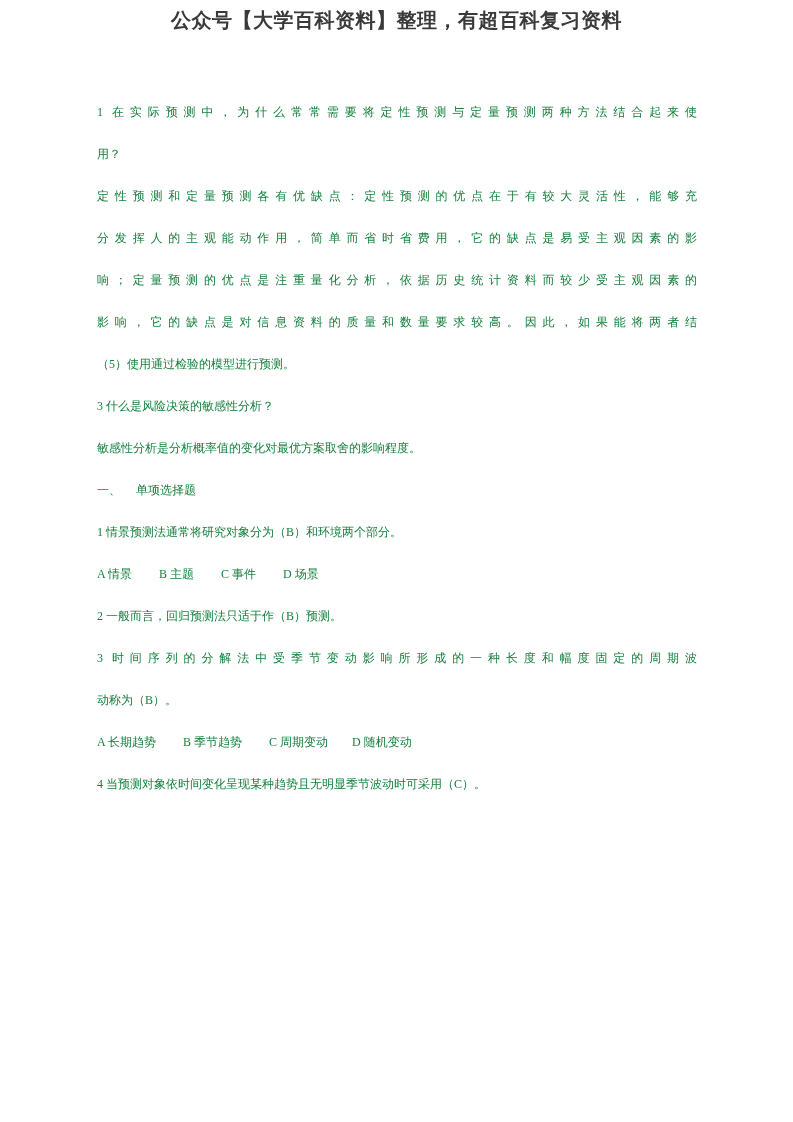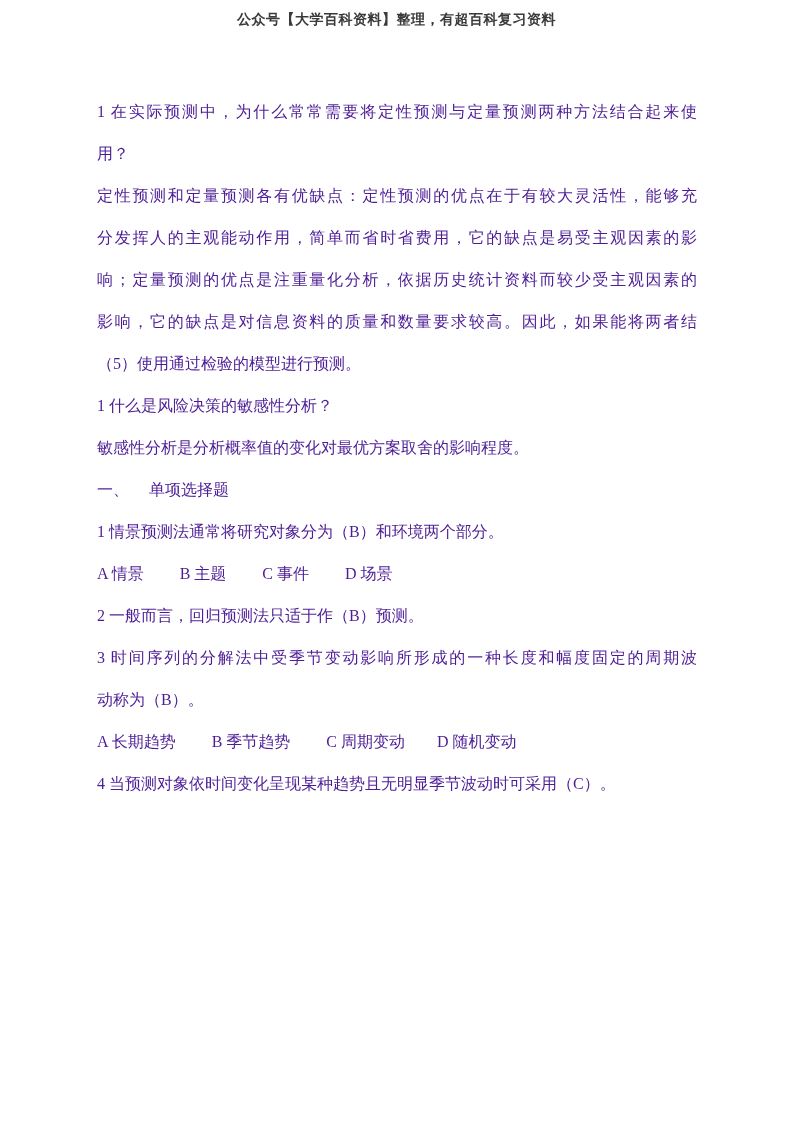--- a/index.html
+++ b/index.html
@@ -12,37 +12,37 @@
     width: 793px;
     height: 1122px;
     background: #ffffff;
     overflow: hidden;
     font-family: "Liberation Serif", "DejaVu Serif", serif;
     color: #333333;
   }
   .doc-header {
     padding-top: 10px;
     text-align: center;
-    font-size: 14px;
+    font-size: 20px;
     line-height: 20px;
     font-weight: bold;
     color: #3a3a3a;
     letter-spacing: 0.5px;
   }
   .doc-body {
     margin: 61px auto 0 97px;
     width: 600px;
   }
   .line {
     height: 42px;
     line-height: 42px;
-    font-size: 16px;
+    font-size: 12px;
     white-space: pre-wrap;
     text-align: left;
-    color: #4c1d95;
+    color: #15803d;
   }
   .line.fill {
     white-space: normal;
     text-align: justify;
     text-align-last: justify;
   }
 </style>
 </head>
 <body>
 
@@ -51,21 +51,21 @@
   <div class="doc-header">公众号【大学百科资料】整理，有超百科复习资料</div>
 
   <div class="doc-body">
     <div class="line fill">1 在实际预测中，为什么常常需要将定性预测与定量预测两种方法结合起来使</div>
     <div class="line">用？</div>
     <div class="line fill">定性预测和定量预测各有优缺点：定性预测的优点在于有较大灵活性，能够充</div>
     <div class="line fill">分发挥人的主观能动作用，简单而省时省费用，它的缺点是易受主观因素的影</div>
     <div class="line fill">响；定量预测的优点是注重量化分析，依据历史统计资料而较少受主观因素的</div>
     <div class="line fill">影响，它的缺点是对信息资料的质量和数量要求较高。因此，如果能将两者结</div>
     <div class="line">（5）使用通过检验的模型进行预测。</div>
-    <div class="line">1 什么是风险决策的敏感性分析？</div>
+    <div class="line">3 什么是风险决策的敏感性分析？</div>
     <div class="line">敏感性分析是分析概率值的变化对最优方案取舍的影响程度。</div>
     <div class="line">一、　 单项选择题</div>
     <div class="line">1 情景预测法通常将研究对象分为（B）和环境两个部分。</div>
     <div class="line">A 情景　　 B 主题　　 C 事件　　 D 场景</div>
     <div class="line">2 一般而言，回归预测法只适于作（B）预测。</div>
     <div class="line fill">3 时间序列的分解法中受季节变动影响所形成的一种长度和幅度固定的周期波</div>
     <div class="line">动称为（B）。</div>
     <div class="line">A 长期趋势　　 B 季节趋势　　 C 周期变动　　D 随机变动</div>
     <div class="line">4 当预测对象依时间变化呈现某种趋势且无明显季节波动时可采用（C）。</div>
   </div>

